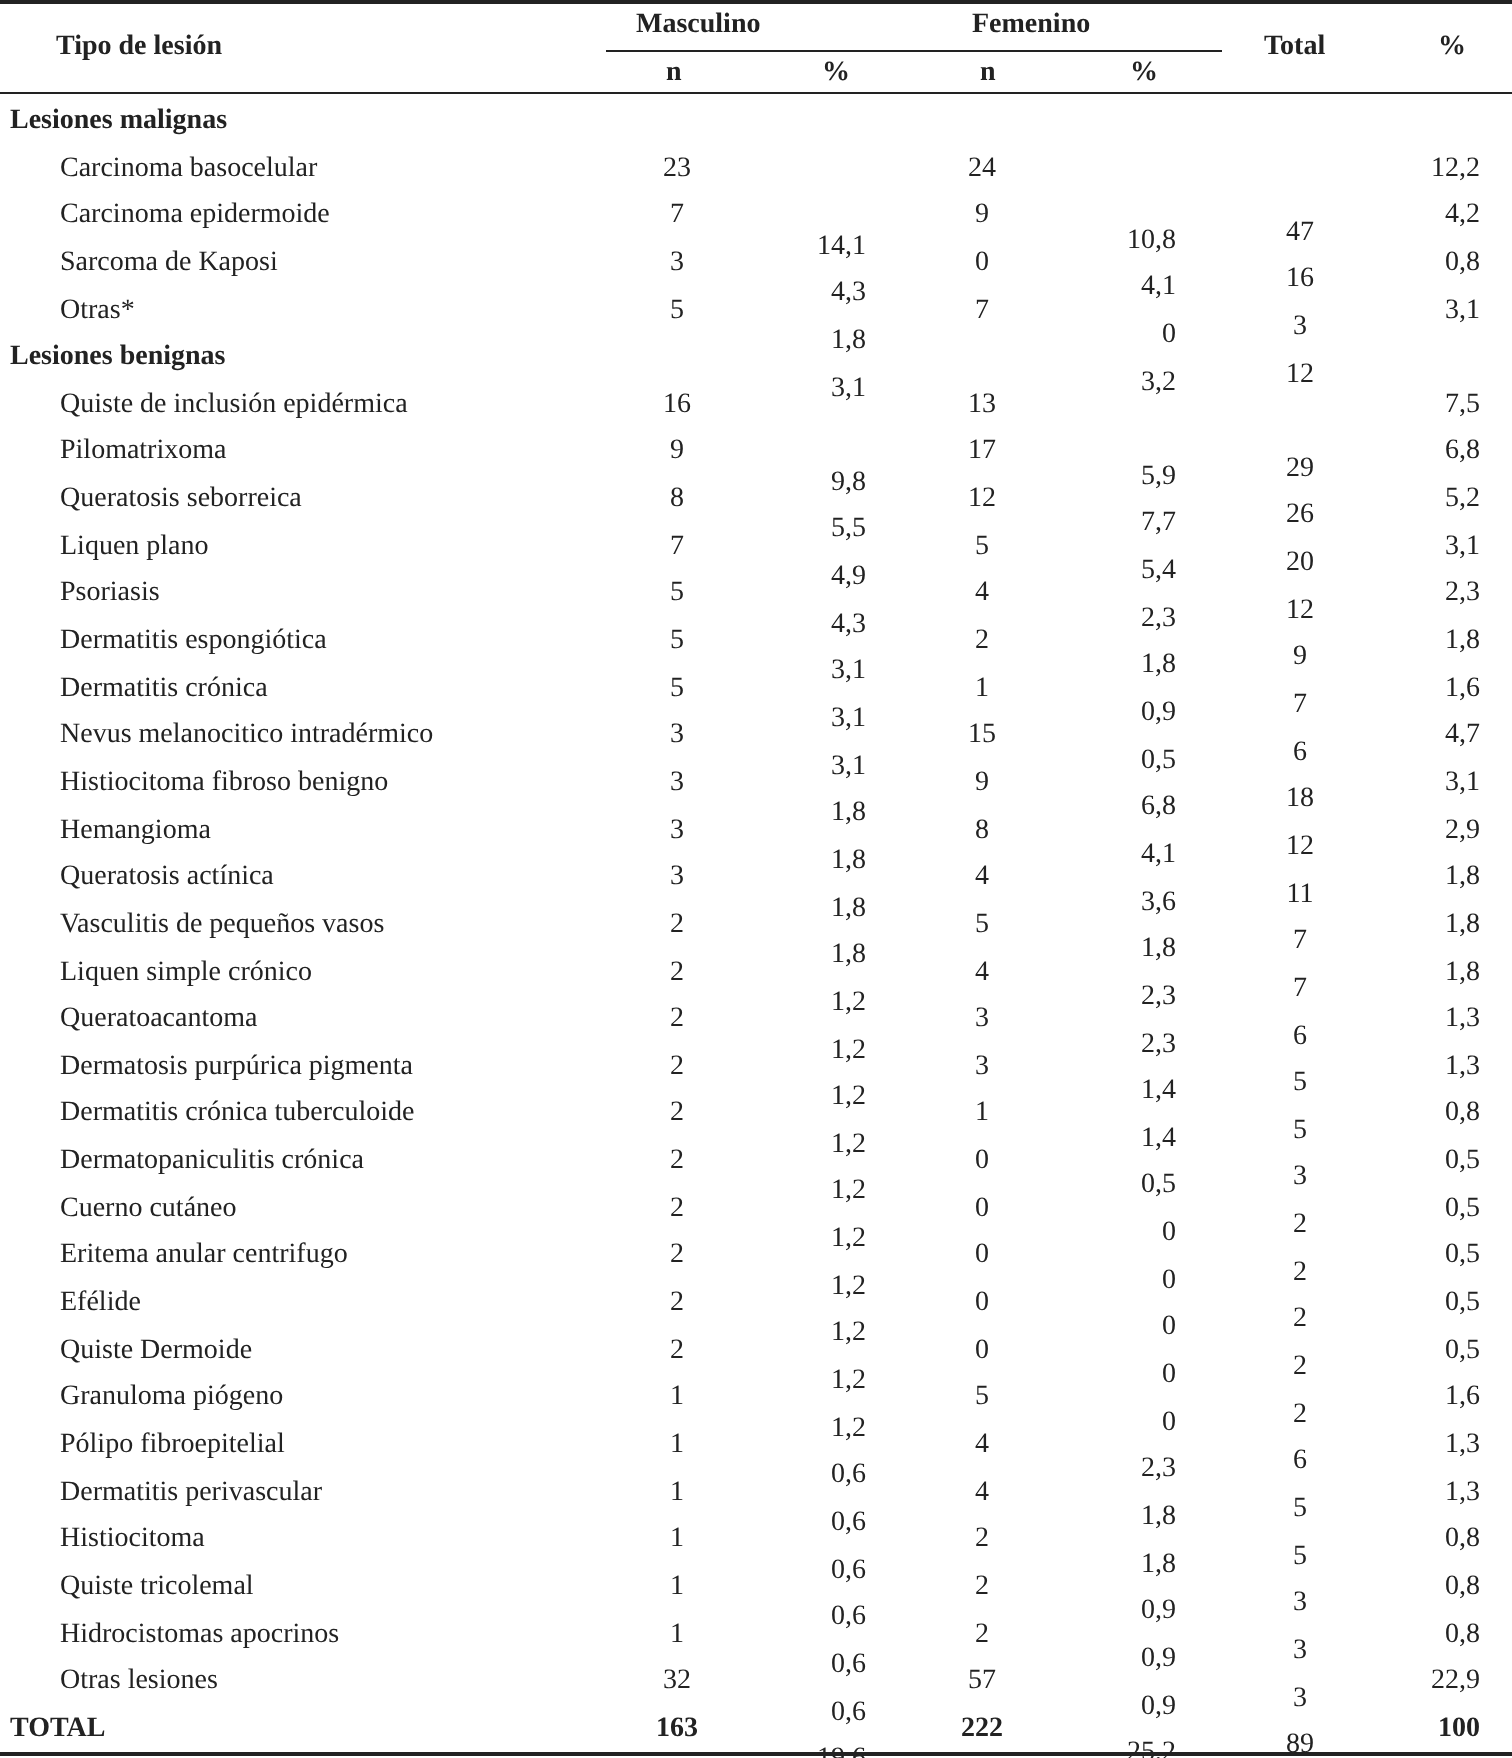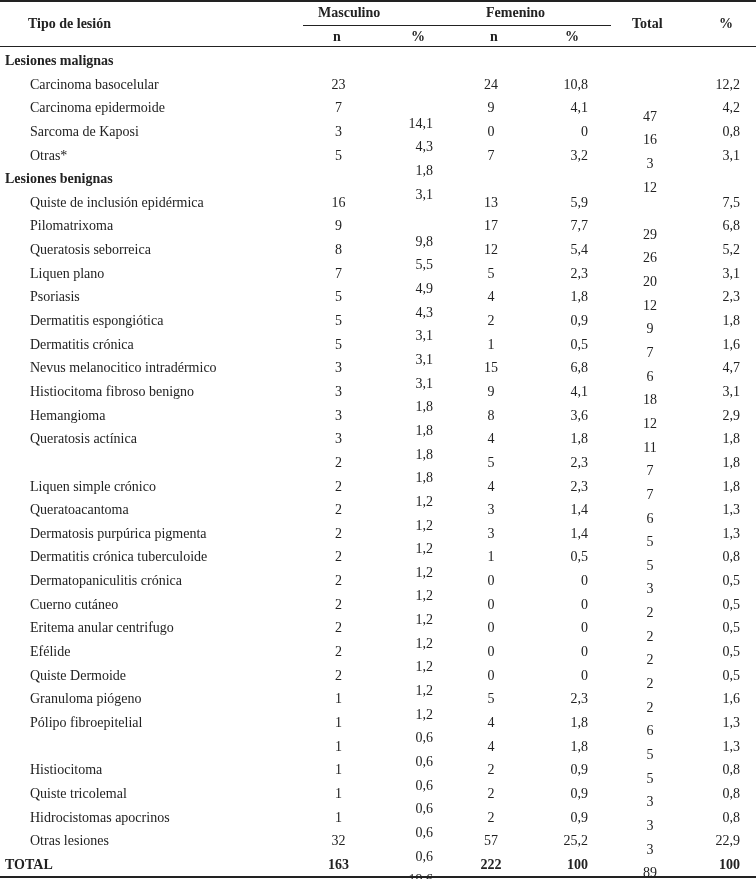--- a/index.html
+++ b/index.html
@@ -16,21 +16,21 @@
   .hdr-bottom { position: absolute; left: 0; top: 46px; width: 756px; height: 1px; background: #222; }
   .body { position: absolute; left: 0; top: 49px; width: 756px; }
   .row { position: relative; height: 23.65px; line-height: 23.65px; }
   .row .lbl { position: absolute; left: 30px; white-space: nowrap; }
   .row.section .lbl, .row.total .lbl { left: 5px; font-weight: bold; }
   .row.total { font-weight: bold; }
   .row .num { position: absolute; text-align: right; }
   .c-mn { left: 312px; width: 53px; text-align: center !important; font-family: Liberation Serif, serif; }
   .c-mp { left: 380px; width: 53px; margin-top: 39px; }
   .c-fn { left: 470px; width: 42px; text-align: center !important; }
-  .c-fp { left: 535px; width: 53px; }
+  .c-fp { left: 535px; width: 53px; margin-top: 36px; }
   .c-tn { left: 625px; width: 50px; text-align: center !important; margin-top: 32px; }
   .c-tp { left: 690px; width: 50px; }
   .bottomline { position: absolute; left: 0; top: 876px; width: 756px; height: 2px; background: #222; }
 </style>
 </head>
 <body>
 
 <div class="tbl">
   <div class="topline"></div>
   <div class="hdr">
@@ -183,20 +183,21 @@
       <div class="row ">
         <span class="lbl">Queratosis actínica</span>
         <span class="num c-mn">3</span>
         <span class="num c-mp">1,8</span>
         <span class="num c-fn">4</span>
         <span class="num c-fp">1,8</span>
         <span class="num c-tn">7</span>
         <span class="num c-tp">1,8</span>
       </div>
       <div class="row ">
+        <span class="lbl">Vasculitis de pequeños vasos</span>
         <span class="num c-mn">2</span>
         <span class="num c-mp">1,2</span>
         <span class="num c-fn">5</span>
         <span class="num c-fp">2,3</span>
         <span class="num c-tn">7</span>
         <span class="num c-tp">1,8</span>
       </div>
       <div class="row ">
         <span class="lbl">Liquen simple crónico</span>
         <span class="num c-mn">2</span>
@@ -290,20 +291,21 @@
       <div class="row ">
         <span class="lbl">Pólipo fibroepitelial</span>
         <span class="num c-mn">1</span>
         <span class="num c-mp">0,6</span>
         <span class="num c-fn">4</span>
         <span class="num c-fp">1,8</span>
         <span class="num c-tn">5</span>
         <span class="num c-tp">1,3</span>
       </div>
       <div class="row ">
+        <span class="lbl">Dermatitis perivascular</span>
         <span class="num c-mn">1</span>
         <span class="num c-mp">0,6</span>
         <span class="num c-fn">4</span>
         <span class="num c-fp">1,8</span>
         <span class="num c-tn">5</span>
         <span class="num c-tp">1,3</span>
       </div>
       <div class="row ">
         <span class="lbl">Histiocitoma</span>
         <span class="num c-mn">1</span>

